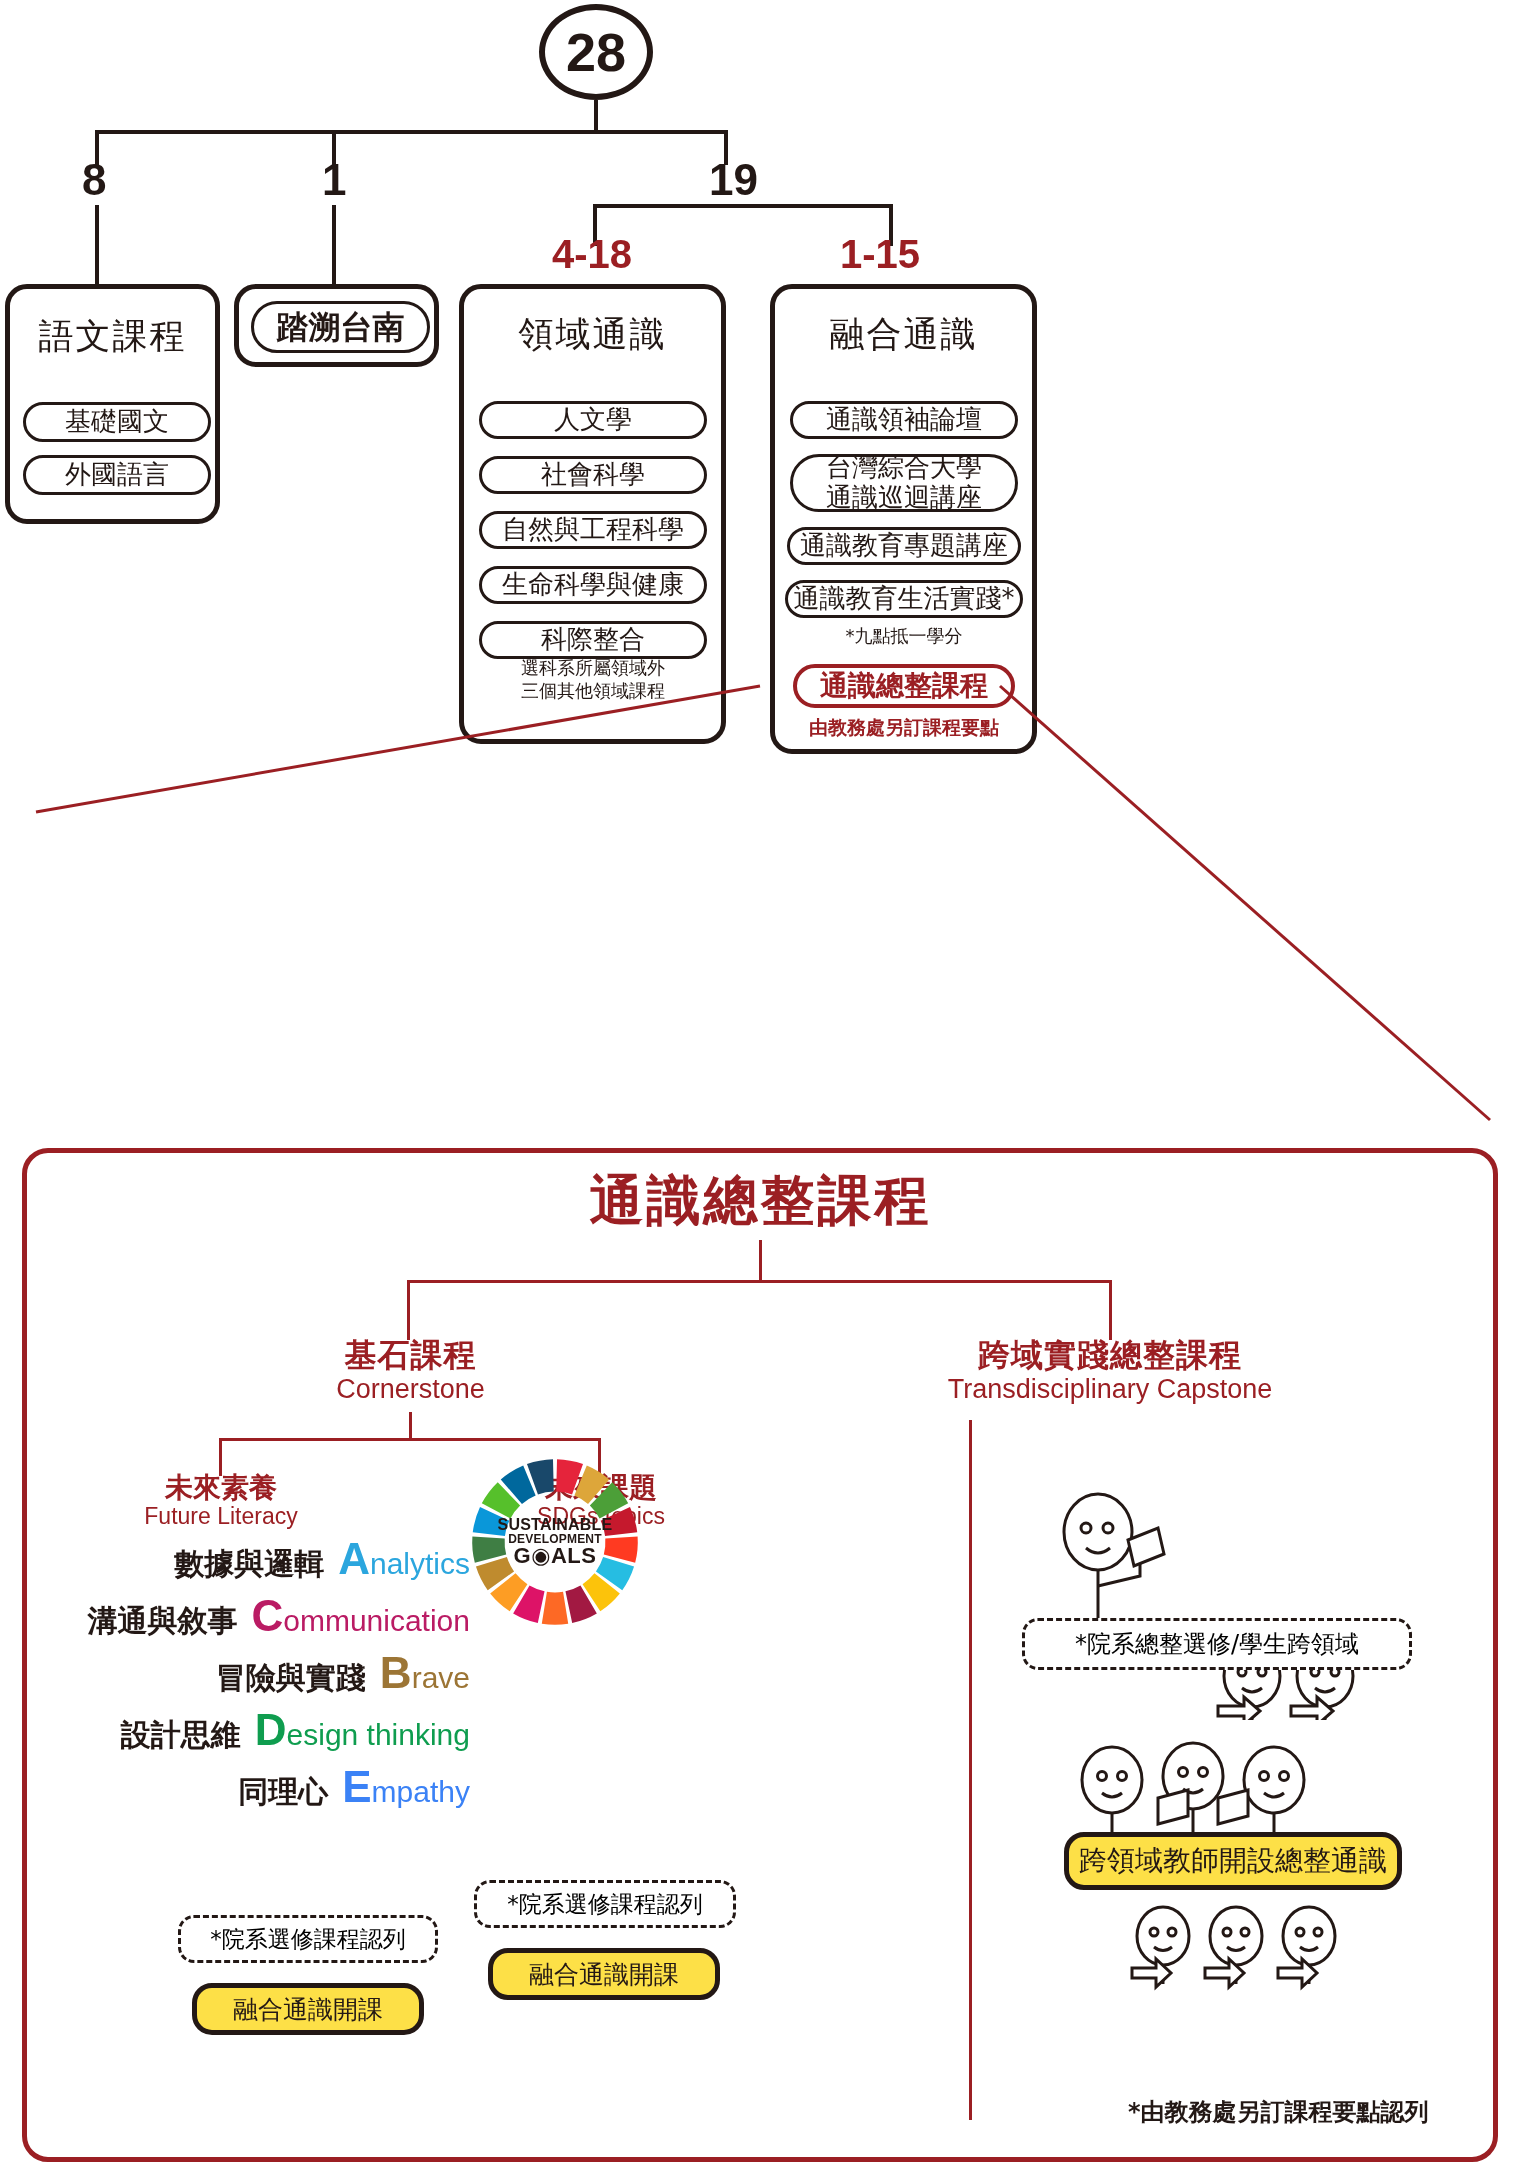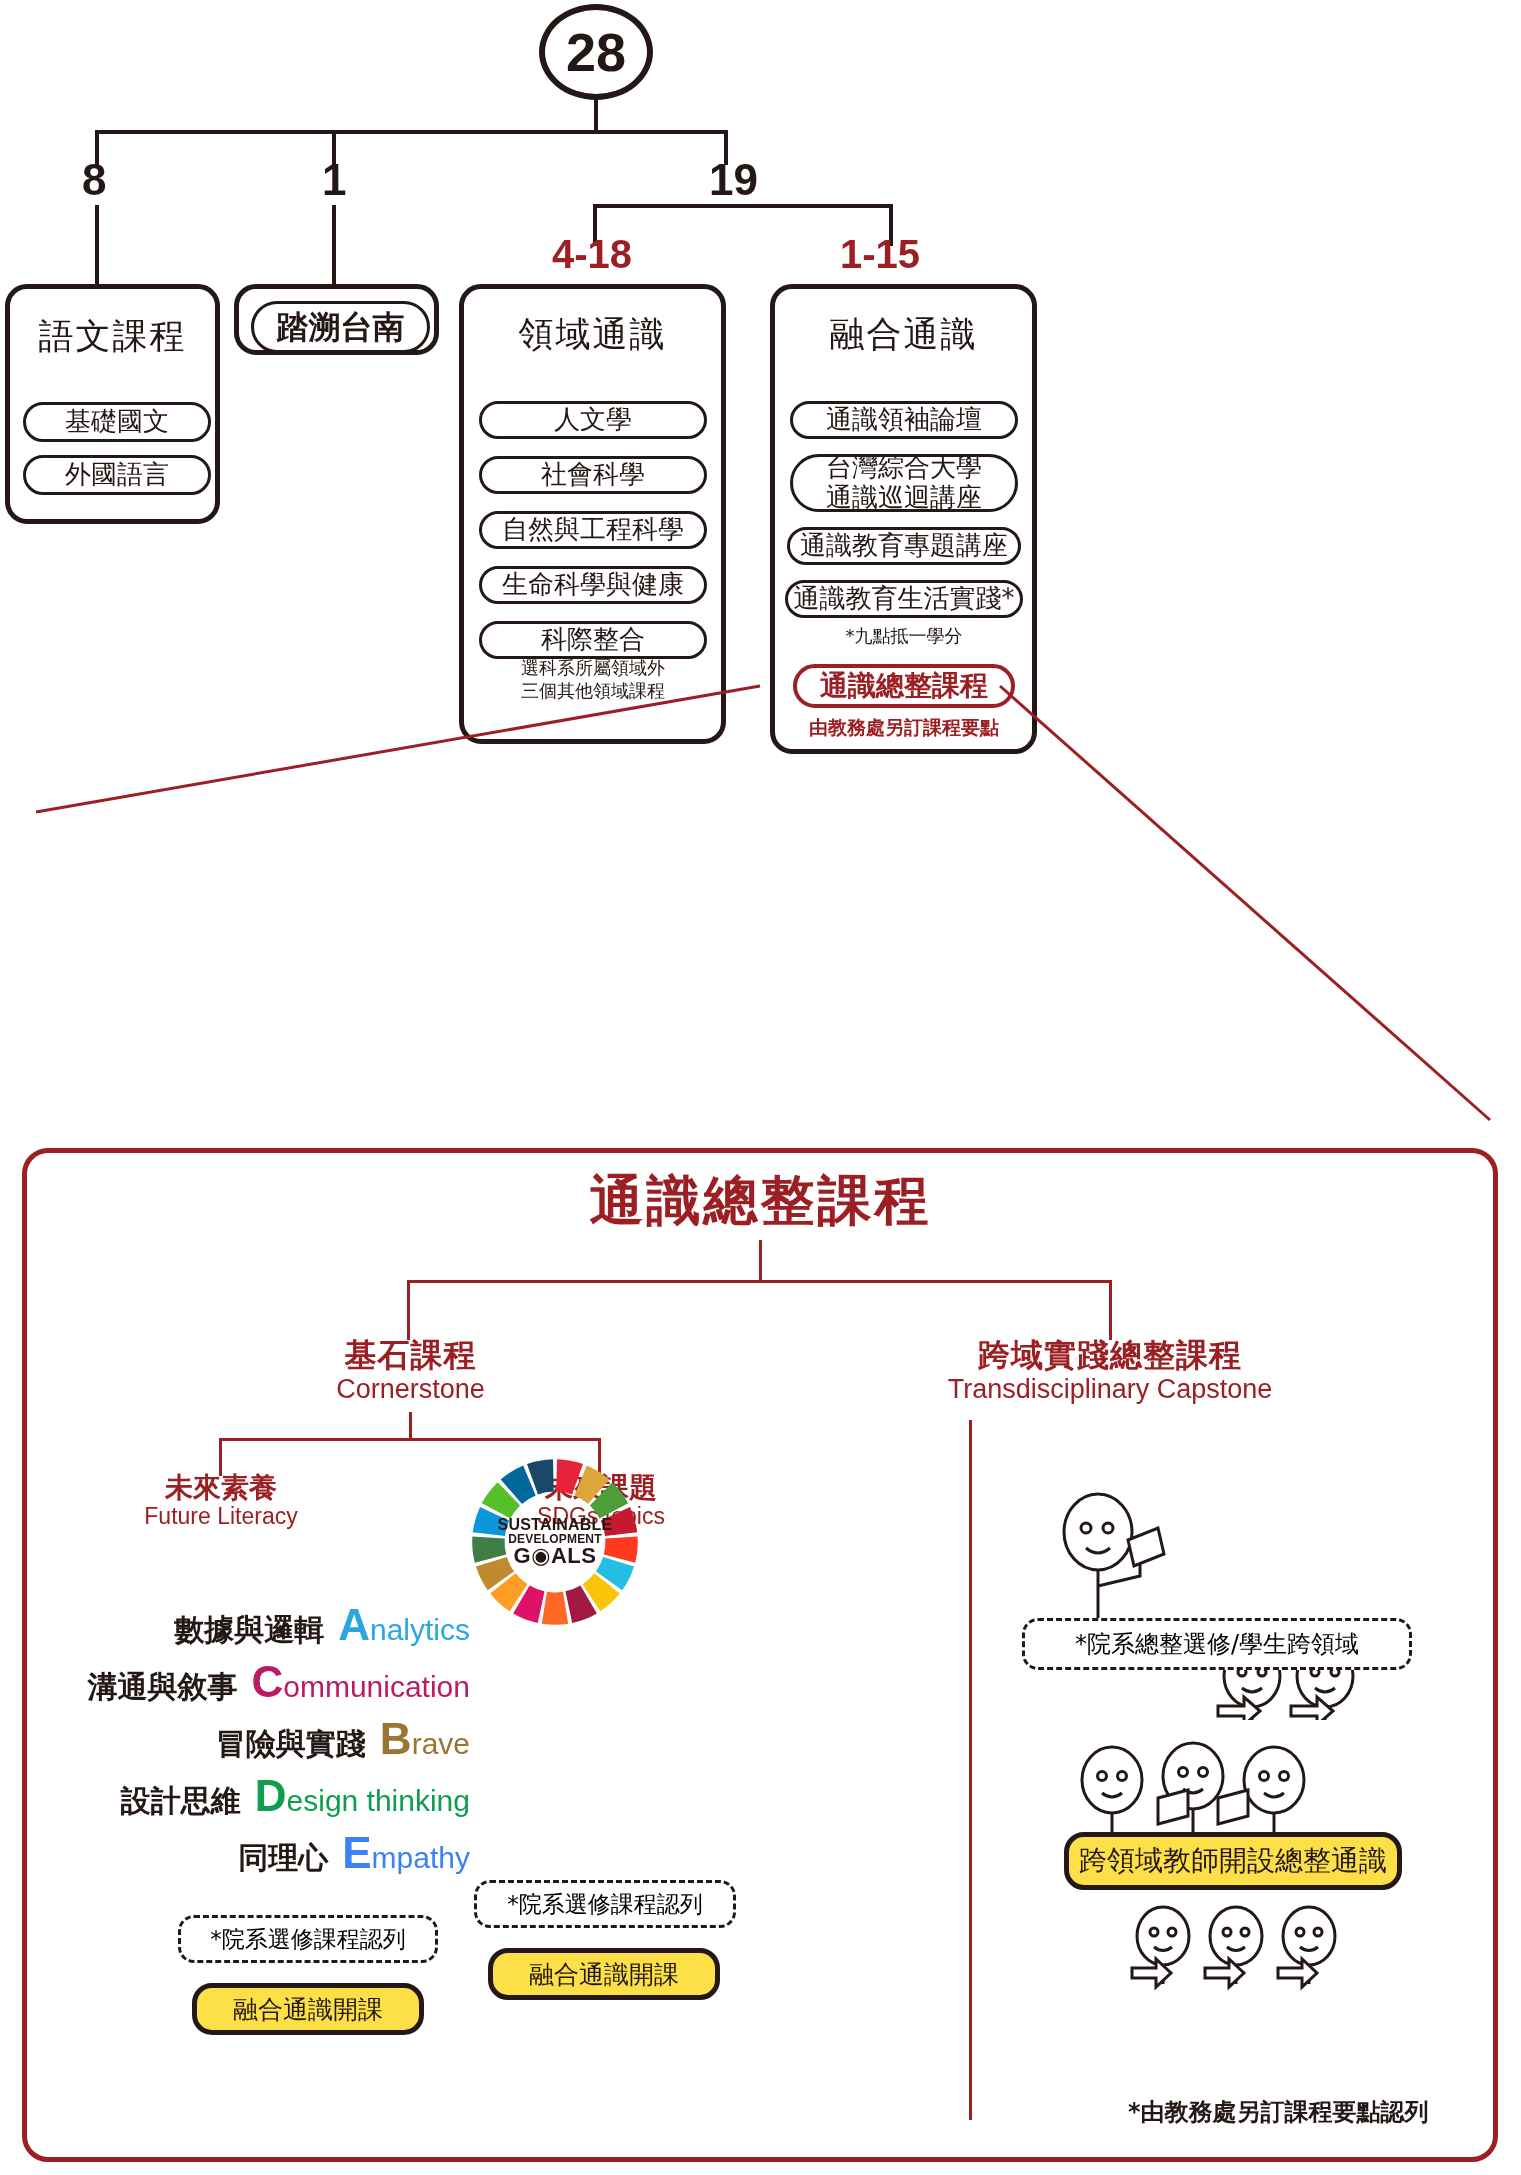--- a/index.html
+++ b/index.html
@@ -113,21 +113,21 @@
 
 <div class="rnum" style="left:552px;top:232px;">4-18</div>
 <div class="rnum" style="left:840px;top:232px;">1-15</div>
 
 <div class="cardbox" style="left:5px;top:284px;width:215px;height:240px;">
   <div class="card-title cjk" style="margin-top:24px;">語文課程</div>
   <div class="pill cjk" style="position:absolute;left:13px;top:113px;width:188px;height:40px;">基礎國文</div>
   <div class="pill cjk" style="position:absolute;left:13px;top:166px;width:188px;height:40px;">外國語言</div>
 </div>
 
-<div class="cardbox" style="left:234px;top:284px;width:205px;height:71px;text-decoration:underline;">
+<div class="cardbox" style="left:234px;top:284px;width:205px;height:83px;text-decoration:underline;">
   <div class="pill cjk" style="position:absolute;left:12px;top:12px;width:179px;height:52px;font-size:32px;font-weight:bold;border-width:3px;">踏溯台南</div>
 </div>
 
 <div class="cardbox" style="left:459px;top:284px;width:267px;height:460px;">
   <div class="card-title cjk" style="margin-top:22px;">領域通識</div>
   <div class="pill cjk" style="position:absolute;left:15px;top:112px;width:228px;height:38px;">人文學</div>
   <div class="pill cjk" style="position:absolute;left:15px;top:167px;width:228px;height:38px;">社會科學</div>
   <div class="pill cjk" style="position:absolute;left:15px;top:222px;width:228px;height:38px;">自然與工程科學</div>
   <div class="pill cjk" style="position:absolute;left:15px;top:277px;width:228px;height:38px;">生命科學與健康</div>
   <div class="pill cjk" style="position:absolute;left:15px;top:332px;width:228px;height:38px;">科際整合</div>
@@ -178,21 +178,21 @@
 
 <div class="branch-label" style="left:90px;top:1472px;width:262px;">
   <div class="sub-cn cjk">未來素養</div>
   <div class="sub-en">Future Literacy</div>
 </div>
 <div class="branch-label" style="left:470px;top:1472px;width:262px;">
   <div class="sub-cn cjk">未來課題</div>
   <div class="sub-en">SDGs topics</div>
 </div>
 
-<div class="abs" id="abcde-list" style="left:80px;top:1600px;width:390px;">
+<div class="abs" id="abcde-list" style="left:80px;top:1534px;width:390px;">
     <div class="abcde-row">
       <span class="abcde-cn cjk">數據與邏輯</span>
       <span class="abcde-en" style="color: rgb(43, 166, 222);"><span class="abcde-cap">A</span><span class="abcde-rest">nalytics</span></span>
     </div>
     <div class="abcde-row">
       <span class="abcde-cn cjk">溝通與敘事</span>
       <span class="abcde-en" style="color: rgb(186, 27, 100);"><span class="abcde-cap">C</span><span class="abcde-rest">ommunication</span></span>
     </div>
     <div class="abcde-row">
       <span class="abcde-cn cjk">冒險與實踐</span>

